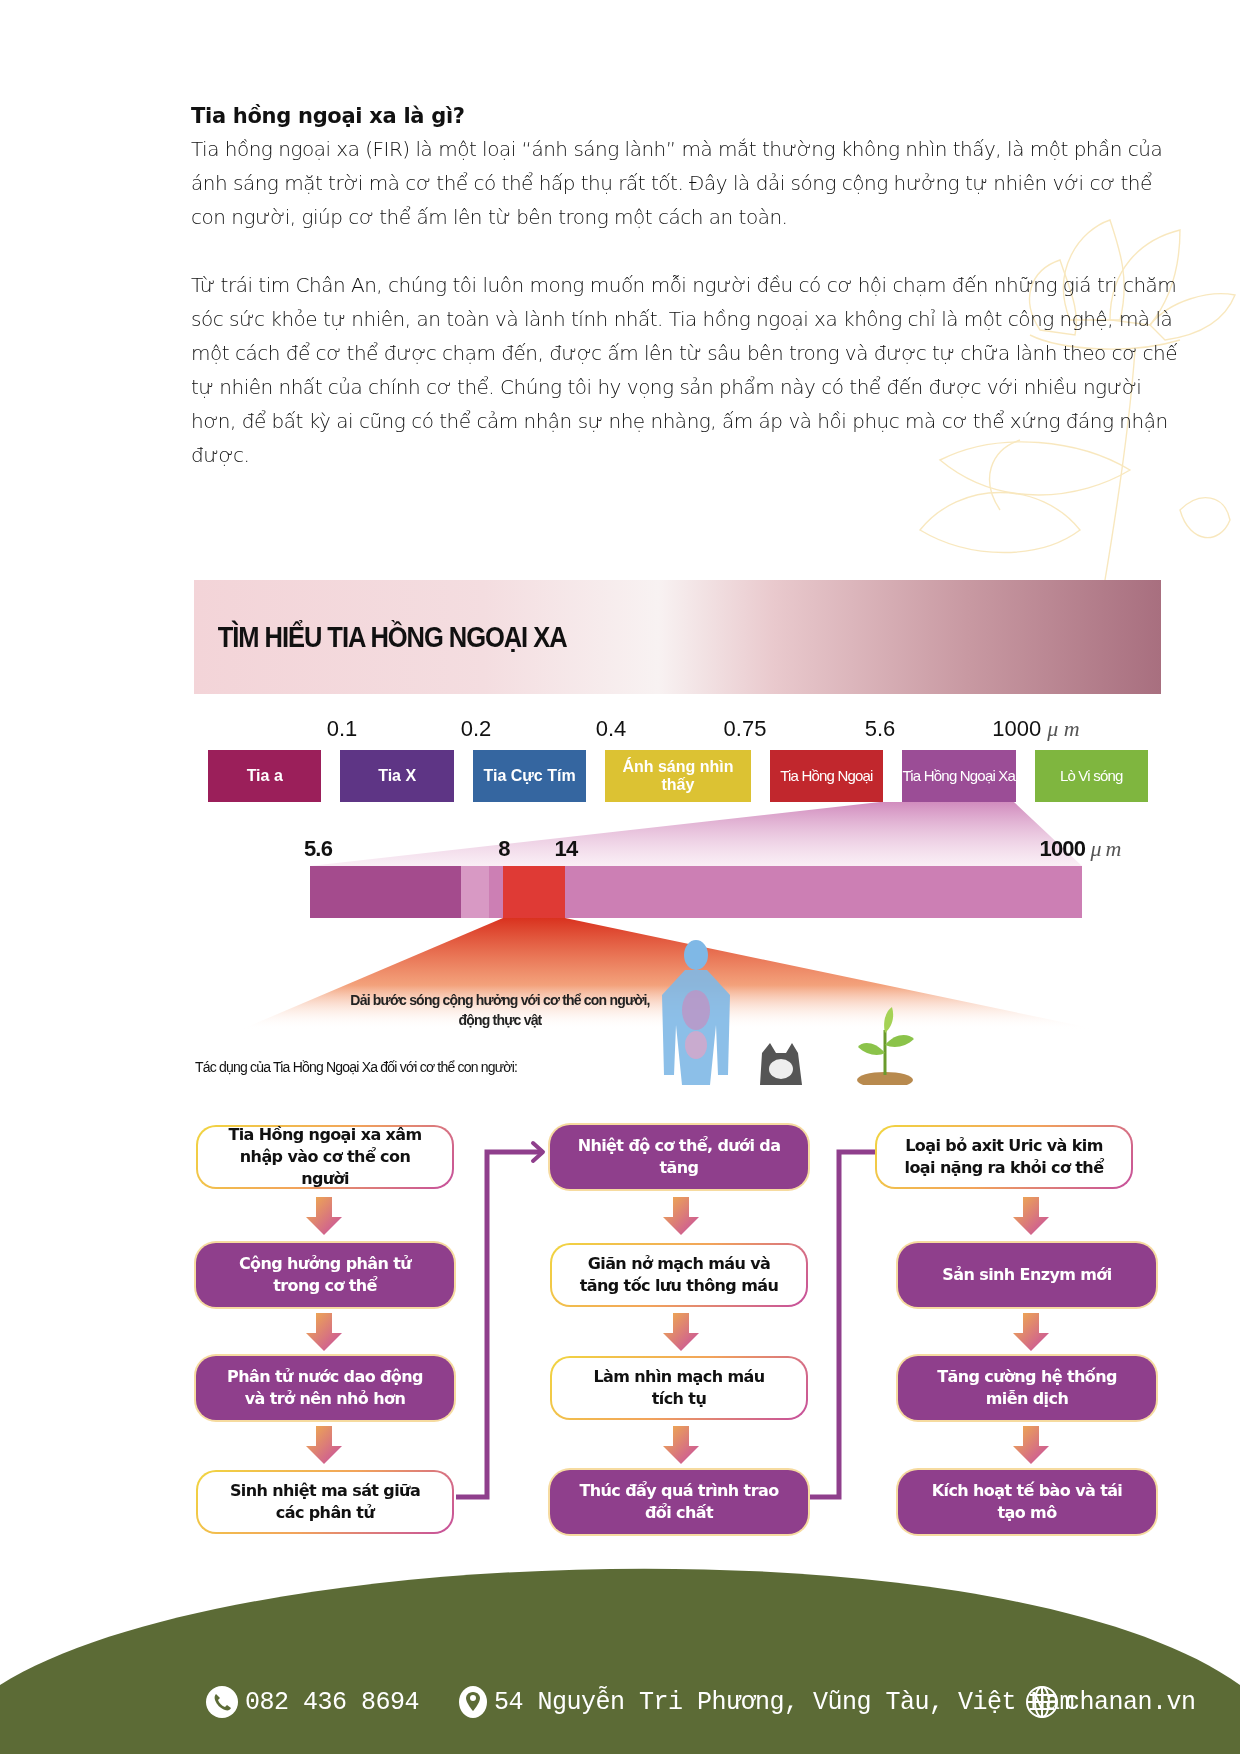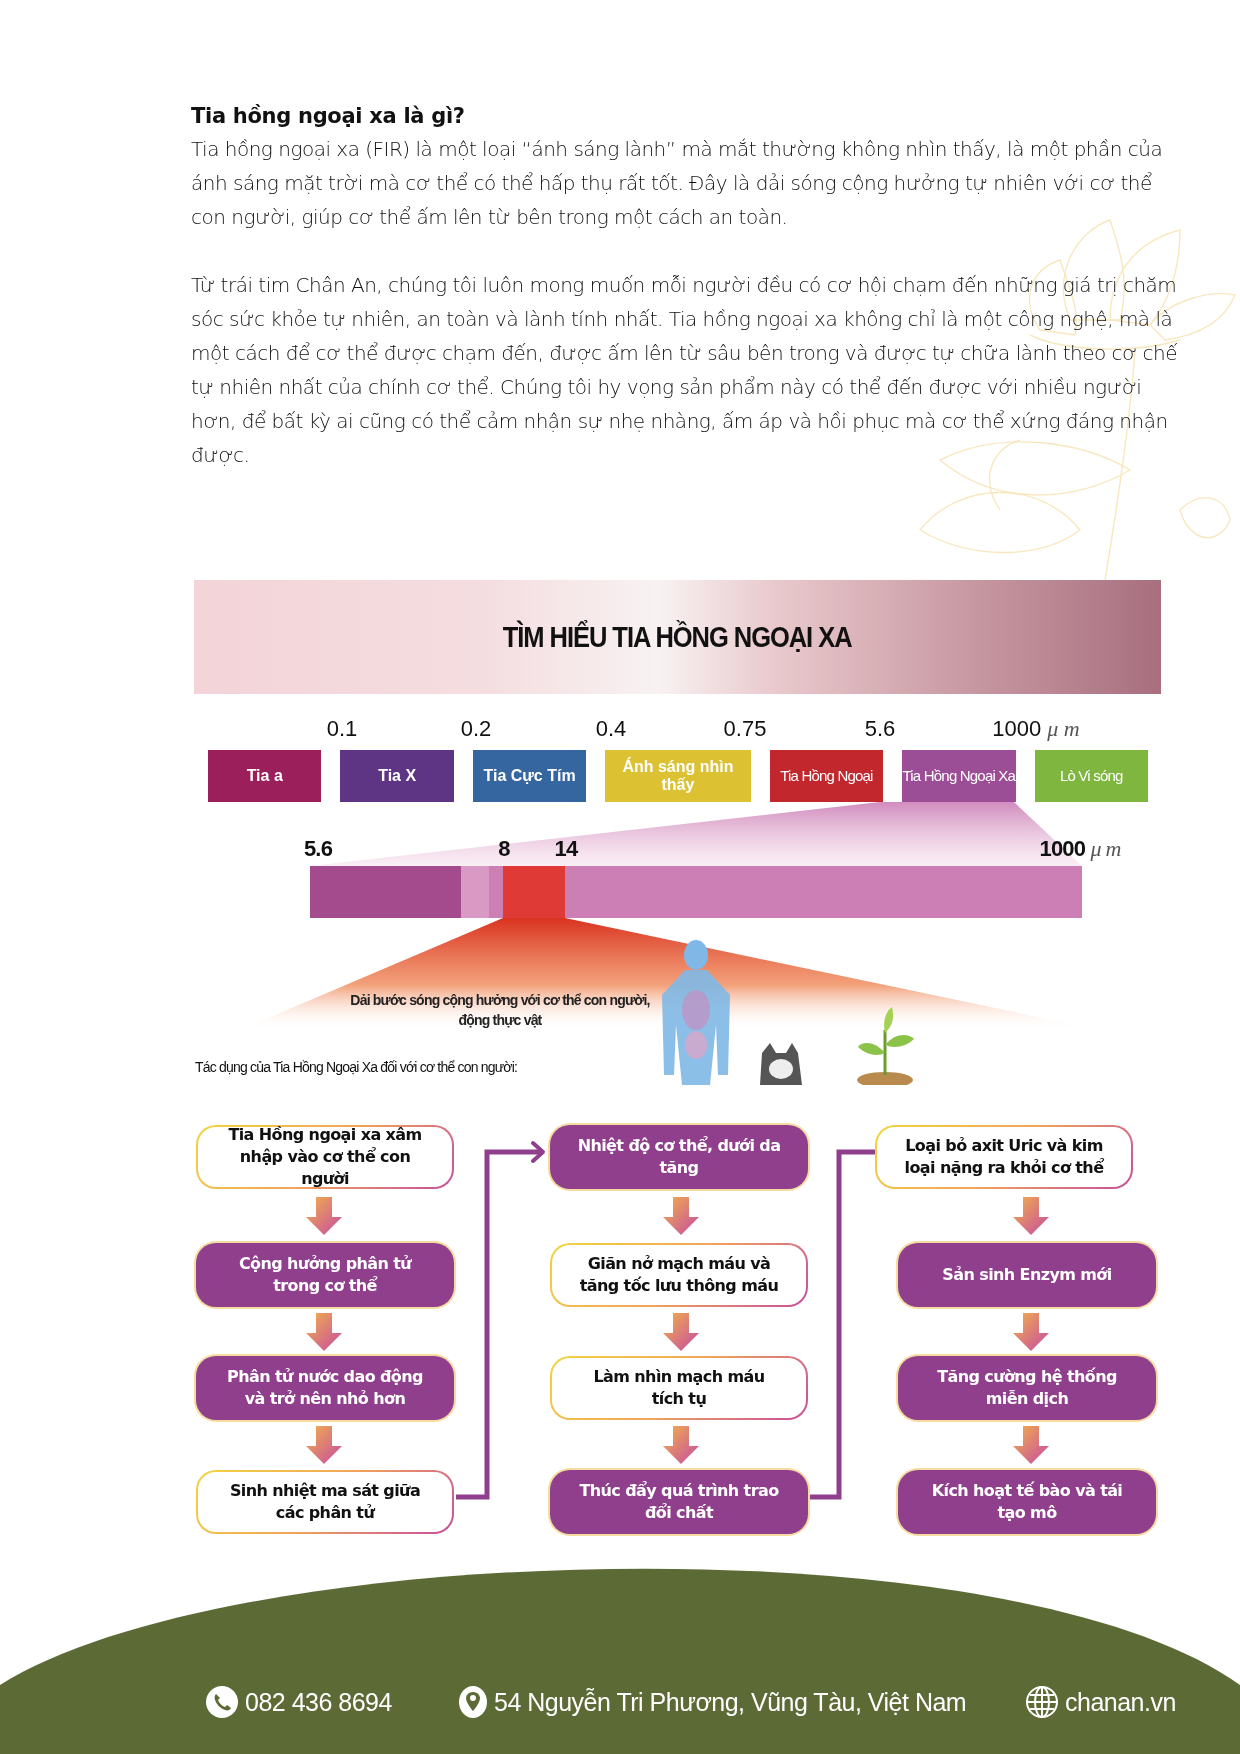--- a/index.html
+++ b/index.html
@@ -9,21 +9,21 @@
   }
   .lotus { position: absolute; right: 0; top: 210px; width: 360px; height: 370px; opacity: 0.55; }
   .text-block { position: absolute; left: 191px; top: 100px; width: 990px; }
   .heading { font-family: "DejaVu Sans", sans-serif; font-weight: bold; font-size: 21px; line-height: 32px; margin: 0; letter-spacing: -0.3px; }
   .para { font-family: "DejaVu Sans", sans-serif; font-size: 20px; line-height: 34px; margin: 0; letter-spacing: -0.5px; font-weight: 300; }
   .para + .para { margin-top: 34px; }
 
   .banner {
     position: absolute; left: 194px; top: 580px; width: 967px; height: 114px;
     background: linear-gradient(90deg, #f3d4d8 0%, #f4dde0 30%, #f8f2f2 48%, #e9c9cd 60%, #c899a2 80%, #a86f7f 100%);
-    display: flex; align-items: center; justify-content: center;
+    display: flex; align-items: center; 
   }
   .banner-title { font-family: "Liberation Sans", sans-serif; font-weight: bold; font-size: 29px; letter-spacing: -1.2px; transform: scaleX(0.88); color: #111; }
 
   .ticks { position: absolute; top: 716px; left: 0; width: 1240px; height: 30px; }
   .tick { position: absolute; font-size: 22px; font-weight: 500; color: #111; transform: translateX(-50%); white-space: nowrap; }
   .tick .unit, .tick2 .unit { font-family: "Liberation Serif", serif; font-style: italic; color: #555; }
   .spectrum { position: absolute; left: 208px; top: 750px; width: 940px; height: 52px; display: flex; gap: 19px; }
   .seg { flex: 1; display: flex; align-items: center; justify-content: center; color: #fff; font-weight: bold; font-size: 16px; text-align: center; line-height: 18px; }
   .seg.small { font-size: 15px; letter-spacing: -0.8px; font-weight: normal; }
 
@@ -45,21 +45,21 @@
     position: absolute; width: 258px; height: 64px; border-radius: 20px;
     display: flex; align-items: center; justify-content: center; text-align: center;
     font-family: "DejaVu Sans", sans-serif; font-weight: bold; font-size: 16px; line-height: 22px; letter-spacing: -0.6px;
     box-sizing: border-box; padding: 0 26px;
   }
   .box.white { background: #fff; color: #111; border: 2px solid transparent;
     background-image: linear-gradient(#fff,#fff), linear-gradient(135deg, #f1d640, #f2a45a, #c54e9d);
     background-origin: border-box; background-clip: padding-box, border-box; }
   .box.purple { background: #8f3f8c; color: #fff; box-shadow: 0 0 0 2px #f6dba0; }
 
-  .footer { position: absolute; left: 0; top: 1540px; width: 1240px; height: 214px; }
+  .footer { position: absolute; left: 0; top: 1540px; width: 1240px; height: 214px; font-family: Liberation Mono, monospace; }
   .footer svg.bg { position: absolute; left: 0; top: 0; }
   .contact { position: absolute; top: 145px; display: flex; align-items: center; color: #fff; font-size: 25px; letter-spacing: -0.5px; }
   .contact svg { margin-right: 6px; }
 </style>
 </head>
 <body>
 
 <svg class="lotus" viewBox="0 0 360 370">
   <g fill="none" stroke="#f3d58a" stroke-width="1.4">
     <path d="M190 110 C170 60 200 20 230 10 C240 40 250 70 240 110 Z"></path>

